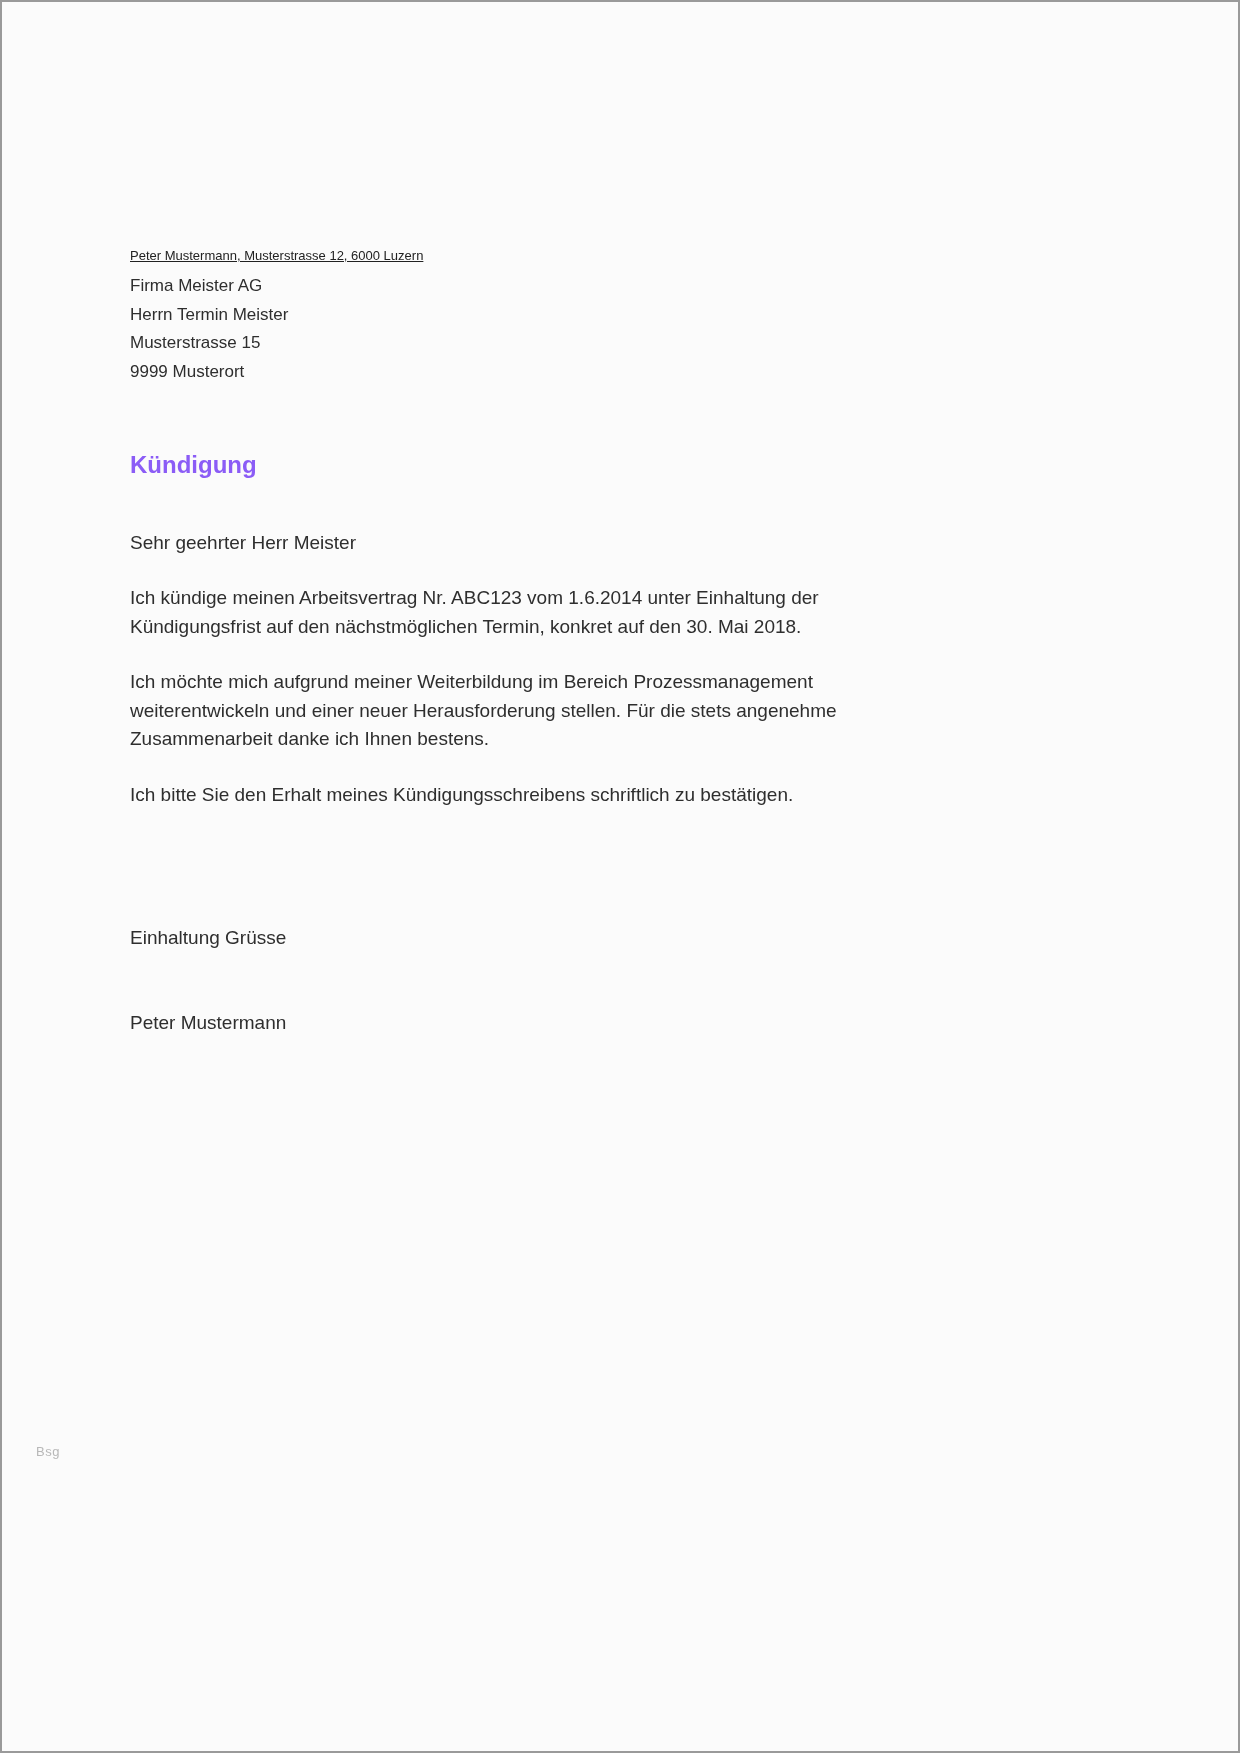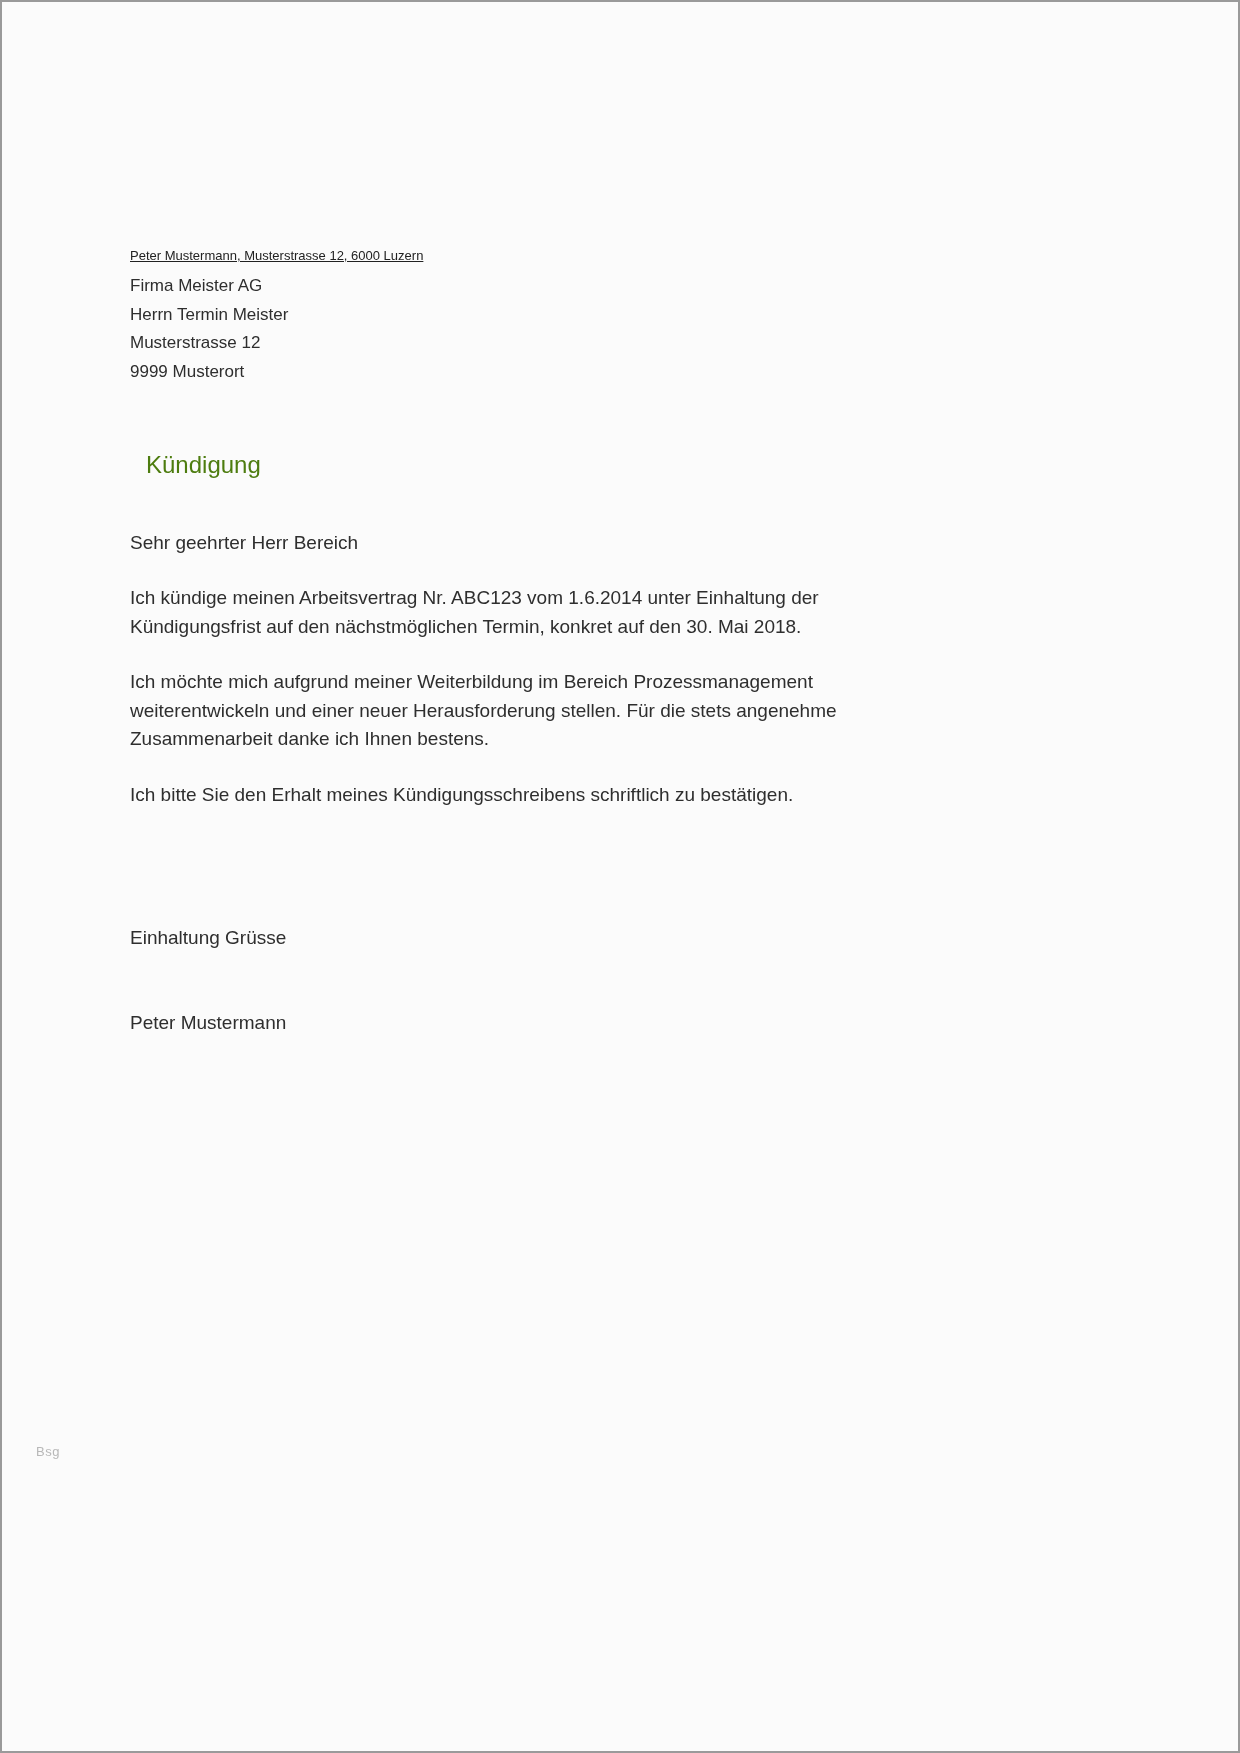--- a/index.html
+++ b/index.html
@@ -39,23 +39,23 @@
     margin: 0;
   }
   .date-line {
     font-size: 19px;
     line-height: 29px;
     margin: 95px 0 0 0;
   }
   .subject-line {
     font-size: 24px;
     line-height: 29px;
-    font-weight: normal;
-    color: #4d7c0f;
-    margin: 64px 0 0 16px;
+    font-weight: bold;
+    color: #8b5cf6;
+    margin: 64px 0 0 0;
   }
   .salutation {
     font-size: 19px;
     line-height: 29px;
     margin: 49px 0 0 0;
   }
   .paragraph {
     font-size: 19px;
     line-height: 28.5px;
     margin: 27px 0 0 0;
@@ -84,28 +84,28 @@
 
 <div class="page">
 
   <div class="letter-body">
 
     <p class="sender-line">Peter Mustermann, Musterstrasse 12, 6000 Luzern</p>
 
     <div>
       <p class="recipient-line">Firma Meister AG</p>
       <p class="recipient-line">Herrn Termin Meister</p>
-      <p class="recipient-line">Musterstrasse 12</p>
+      <p class="recipient-line">Musterstrasse 15</p>
       <p class="recipient-line">9999 Musterort</p>
     </div>
 
 
     <p class="subject-line">Kündigung</p>
 
-    <p class="salutation">Sehr geehrter Herr Bereich</p>
+    <p class="salutation">Sehr geehrter Herr Meister</p>
 
     <p class="paragraph">Ich kündige meinen Arbeitsvertrag Nr. ABC123 vom 1.6.2014 unter Einhaltung der Kündigungsfrist auf den nächstmöglichen Termin, konkret auf den 30. Mai 2018.</p>
 
     <p class="paragraph">Ich möchte mich aufgrund meiner Weiterbildung im Bereich Prozessmanagement weiterentwickeln und einer neuer Herausforderung stellen. Für die stets angenehme Zusammenarbeit danke ich Ihnen bestens.</p>
 
     <p class="paragraph">Ich bitte Sie den Erhalt meines Kündigungsschreibens schriftlich zu bestätigen.</p>
 
     <p class="closing">Einhaltung Grüsse</p>
 
     <p class="signature">Peter Mustermann</p>

